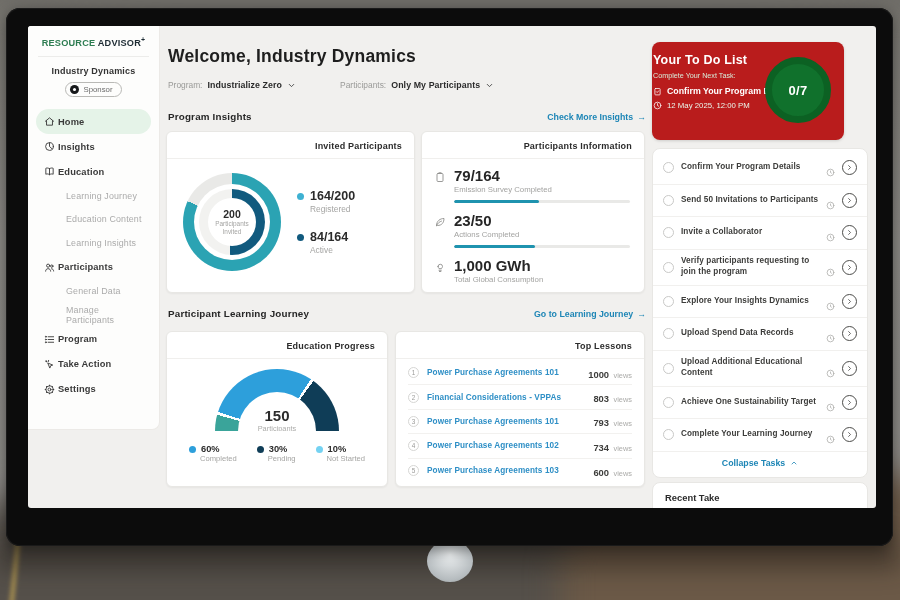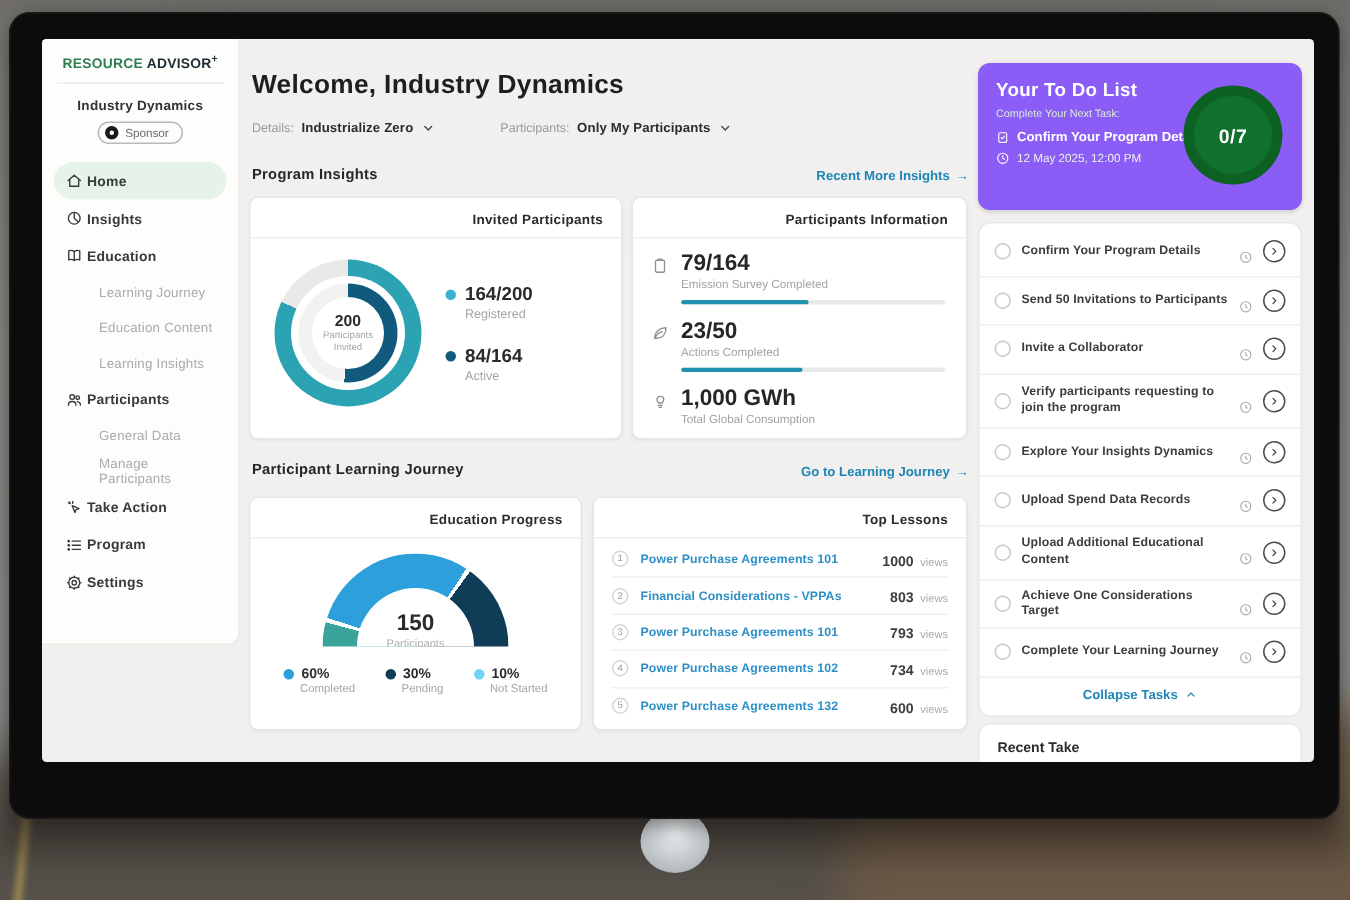--- a/index.html
+++ b/index.html
@@ -106,22 +106,22 @@
   .lessons-body { padding:2px 12px 0; }
   .lesson-row { display:flex; align-items:center; gap:8px; height:24.4px; border-bottom:1px solid #f2f1ef; }
   .lesson-row:last-child { border-bottom:none; }
   .rank { width:11px; height:11px; border-radius:50%; border:1px solid #d6d6d4; color:#9a9a98;
     font-size:6.4px; display:flex; align-items:center; justify-content:center; flex:0 0 auto;}
   .l-title { flex:1; font-size:8.2px; font-weight:700; color:#2e8fc6; letter-spacing:.1px; cursor:pointer;}
   .l-views b { font-size:9.4px; font-weight:800; color:#3d3d3b; }
   .l-views span { font-size:7.4px; color:#ababa9; }
 
   
-  .todo-card { position:absolute; left:624px; top:16px; width:216px; height:98px; background:#8b5cf6;
-    border-radius:8px; color:#fff; padding:11px 12px; box-shadow:0 1px 3px rgba(0,0,0,.15); }
+  .todo-card { position:absolute; left:624px; top:16px; width:192px; height:98px; background:#b91c1c;
+    border-radius:8px; color:#fff; padding:11px 1px; box-shadow:0 1px 3px rgba(0,0,0,.15); }
   .t-title { font-size:12.5px; font-weight:800; letter-spacing:.2px; }
   .t-sub { font-size:7.2px; color:#d8ecd9; margin-top:4px; }
   .t-task { display:flex; align-items:center; gap:5px; font-size:8.8px; font-weight:800; margin-top:6px; }
   .t-date { display:flex; align-items:center; gap:5px; font-size:7.8px; margin-top:5px; color:#eaf5ea;}
   .t-task svg,.t-date svg { width:9px; height:9px; stroke:#fff; fill:none; stroke-width:2; stroke-linecap:round; stroke-linejoin:round;}
   .todo-ring { position:absolute; right:13px; top:15px; width:66px; height:66px; border-radius:50%;
     background:#10712c; border:7px solid #0c6123; display:flex; align-items:center; justify-content:center; }
   .todo-ring span { font-size:13px; font-weight:800; letter-spacing:.3px; }
 
   .todo-panel { position:absolute; left:624px; top:122px; width:216px; height:330px; background:#fff;
@@ -211,67 +211,67 @@
         <span>Participants</span>
       </div>
       <div class="nav-item sub">
         <span>General Data</span>
       </div>
       <div class="nav-item sub">
         <span>Manage Participants</span>
       </div>
       <div class="nav-item">
         <svg viewBox="0 0 24 24">
-              <path d="M9 9l10 4.2-4.4 1.4L13 19z"></path>
-              <path d="M5 3.5 6 6M3.5 5 6 6M10 3l-.5 2.6"></path>
-            </svg>
-        <span>Take Action</span>
-      </div>
-      <div class="nav-item">
-        <svg viewBox="0 0 24 24">
               <path d="M9 6h12M9 12h12M9 18h12"></path>
               <circle cx="4" cy="6" r="1"></circle>
               <circle cx="4" cy="12" r="1"></circle>
               <circle cx="4" cy="18" r="1"></circle>
             </svg>
         <span>Program</span>
       </div>
       <div class="nav-item">
         <svg viewBox="0 0 24 24">
+              <path d="M9 9l10 4.2-4.4 1.4L13 19z"></path>
+              <path d="M5 3.5 6 6M3.5 5 6 6M10 3l-.5 2.6"></path>
+            </svg>
+        <span>Take Action</span>
+      </div>
+      <div class="nav-item">
+        <svg viewBox="0 0 24 24">
               <circle cx="12" cy="12" r="3.2"></circle>
               <circle cx="12" cy="12" r="8"></circle>
               <path d="M12 4V2.5M12 21.5V20M4 12H2.5M21.5 12H20M6.3 6.3 5.2 5.2M18.8 18.8l-1.1-1.1M17.7 6.3l1.1-1.1M5.2 18.8l1.1-1.1"></path>
             </svg>
         <span>Settings</span>
       </div>
     </div>
   </div>
 
   <div class="welcome">Welcome, Industry Dynamics</div>
   <div class="filters">
     <div class="filter">
-      <span class="f-label">Details:</span>
+      <span class="f-label">Program:</span>
       <span class="f-value">Industrialize Zero</span>
       <svg class="chev" viewBox="0 0 24 24">
             <path d="M6 9l6 6 6-6"></path>
           </svg>
     </div>
     <div class="filter">
       <span class="f-label">Participants:</span>
       <span class="f-value">Only My Participants</span>
       <svg class="chev" viewBox="0 0 24 24">
             <path d="M6 9l6 6 6-6"></path>
           </svg>
     </div>
   </div>
 
   <div class="section-hd sec-insights">
     <span class="sec-title">Program Insights</span>
     <span class="sec-link">
-      <span>Recent More Insights</span>
+      <span>Check More Insights</span>
       <span>→</span>
     </span>
   </div>
 
   <div class="card card-invited">
     <div class="card-title">Invited Participants</div>
     <div class="invited-body">
       <div class="donut" style="background: conic-gradient(rgb(43, 163, 179) 0%, rgb(43, 163, 179) 82%, rgb(233, 233, 231) 82%, rgb(233, 233, 231) 100%);">
         <div class="d-hole1">
           <div class="d-ring2" style="background: conic-gradient(rgb(17, 90, 126) 0%, rgb(17, 90, 126) 51.2195%, rgb(242, 242, 240) 51.2195%, rgb(242, 242, 240) 100%);">
@@ -407,21 +407,21 @@
         <span class="l-title">Power Purchase Agreements 101</span>
         <span class="l-views"><b>793</b> <span>views</span></span>
       </div>
       <div class="lesson-row">
         <span class="rank">4</span>
         <span class="l-title">Power Purchase Agreements 102</span>
         <span class="l-views"><b>734</b> <span>views</span></span>
       </div>
       <div class="lesson-row">
         <span class="rank">5</span>
-        <span class="l-title">Power Purchase Agreements 132</span>
+        <span class="l-title">Power Purchase Agreements 103</span>
         <span class="l-views"><b>600</b> <span>views</span></span>
       </div>
     </div>
   </div>
 
   <div class="todo-card">
     <div class="t-title">Your To Do List</div>
     <div class="t-sub">Complete Your Next Task:</div>
     <div class="t-task">
       <svg viewBox="0 0 24 24">
@@ -529,21 +529,21 @@
               <path d="M12 8v4l2.6 1.8"></path>
             </svg></span>
       <button class="chev-btn">
             <svg viewBox="0 0 24 24">
               <path d="M9 5.5l6.5 6.5L9 18.5"></path>
             </svg>
           </button>
     </div>
     <div class="todo-row">
       <span class="chk"></span>
-      <span class="todo-label">Achieve One Considerations Target</span>
+      <span class="todo-label">Achieve One Sustainability Target</span>
       <span class="mini-ic"><svg viewBox="0 0 24 24">
               <circle cx="12" cy="12" r="9"></circle>
               <path d="M12 8v4l2.6 1.8"></path>
             </svg></span>
       <button class="chev-btn">
             <svg viewBox="0 0 24 24">
               <path d="M9 5.5l6.5 6.5L9 18.5"></path>
             </svg>
           </button>
     </div>

